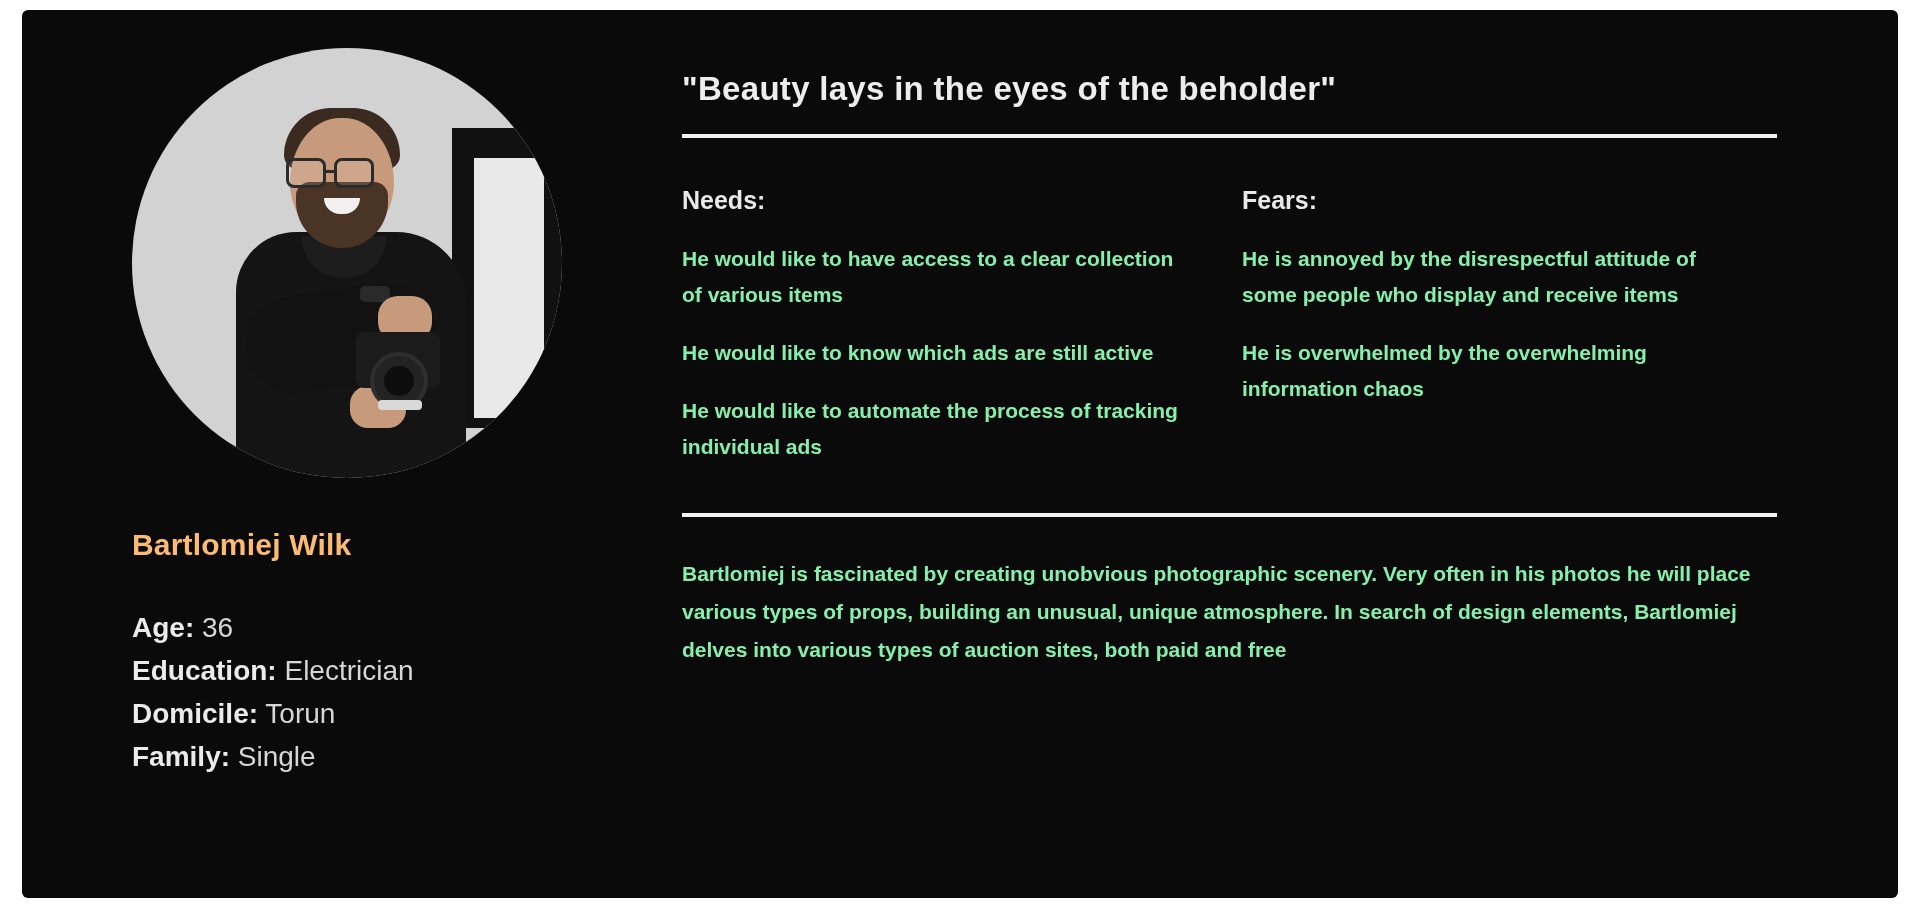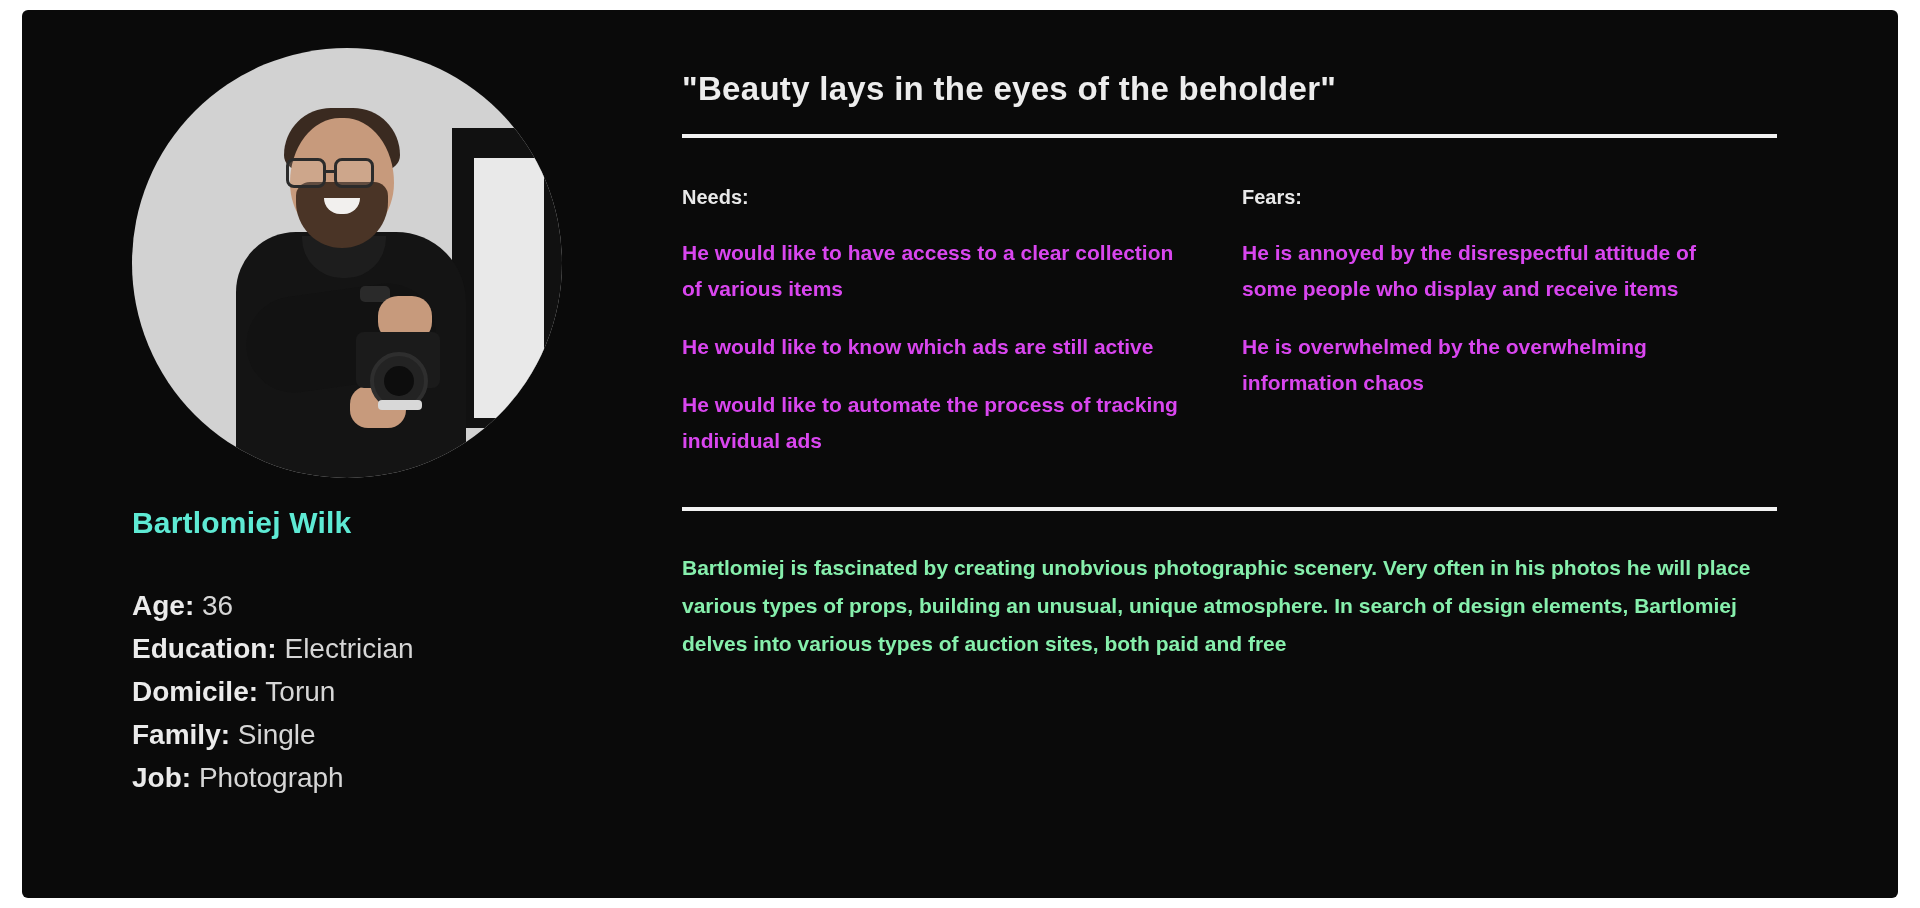--- a/index.html
+++ b/index.html
@@ -217,22 +217,22 @@
     position: absolute;
     left: 150px;
     top: 300px;
     width: 44px;
     height: 10px;
     background: #d8d8d8;
     border-radius: 4px;
   }
 
   .person-name {
-    margin-top: 28px;
-    color: #5eead4;
+    margin-top: 50px;
+    color: #fdba74;
     font-size: 30px;
     font-weight: bold;
     letter-spacing: 0.2px;
   }
   .meta-list {
     margin-top: 44px;
   }
   .meta-row {
     color: #dddddd;
     font-size: 28px;
@@ -264,26 +264,26 @@
   .columns {
     display: flex;
     margin-top: 48px;
     gap: 60px;
   }
   .col {
     width: 500px;
   }
   .col-title {
     color: #e9e9e9;
-    font-size: 20px;
+    font-size: 25px;
     font-weight: bold;
     margin-bottom: 26px;
   }
   .bullet {
-    color: #d946ef;
+    color: #86efac;
     font-size: 21px;
     line-height: 36px;
     font-weight: bold;
     margin-bottom: 22px;
   }
   .divider2 {
     margin-top: 26px;
     height: 4px;
     background: #f2f2f2;
     width: 1095px;
@@ -343,24 +343,20 @@
           <span class="meta-value">Electrician</span>
         </div>
         <div class="meta-row">
           <span class="meta-label">Domicile:</span>
           <span class="meta-value">Torun</span>
         </div>
         <div class="meta-row">
           <span class="meta-label">Family:</span>
           <span class="meta-value">Single</span>
         </div>
-        <div class="meta-row">
-          <span class="meta-label">Job:</span>
-          <span class="meta-value">Photograph</span>
-        </div>
       </div>
     </div>
 
     <div class="right-col">
       <div class="quote">"Beauty lays in the eyes of the beholder"</div>
       <div class="divider"></div>
 
       <div class="columns">
         <div class="col">
           <div class="col-title">Needs:</div>

